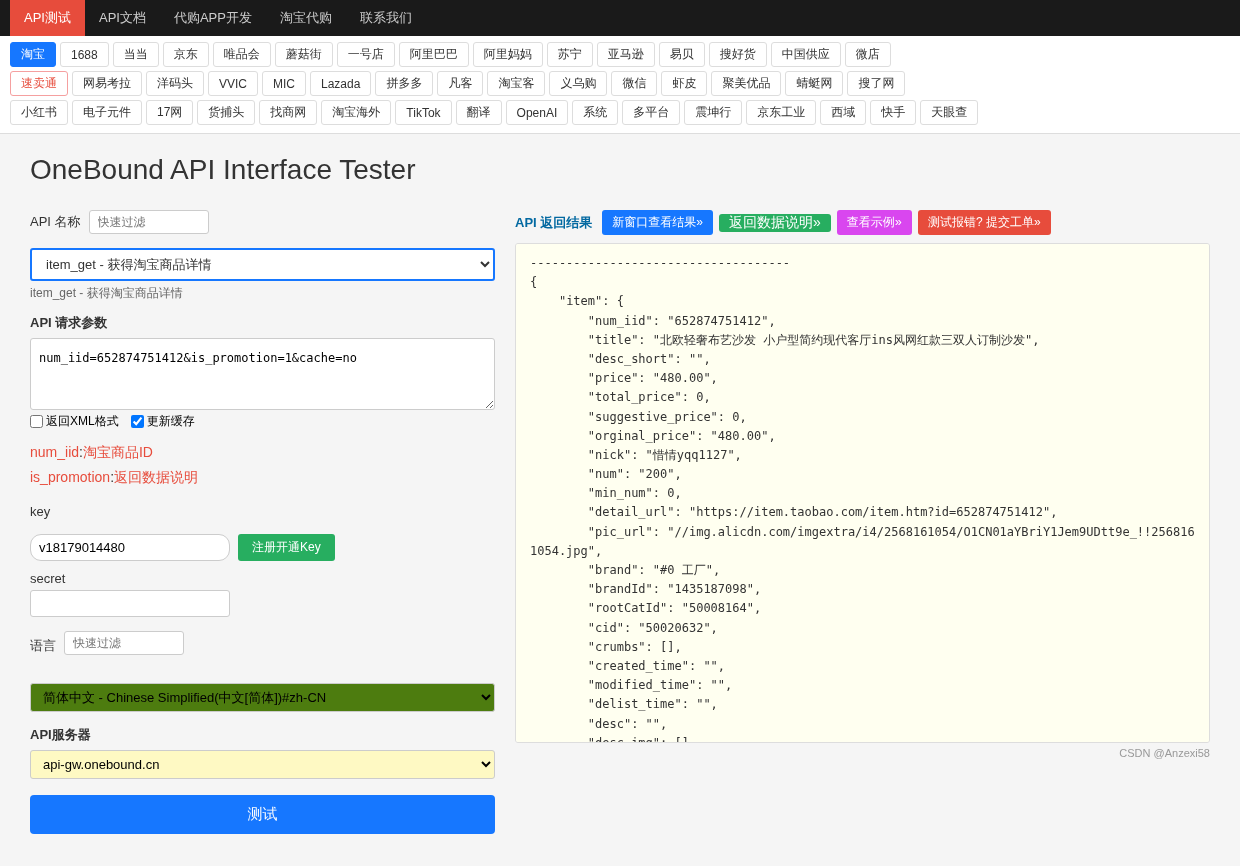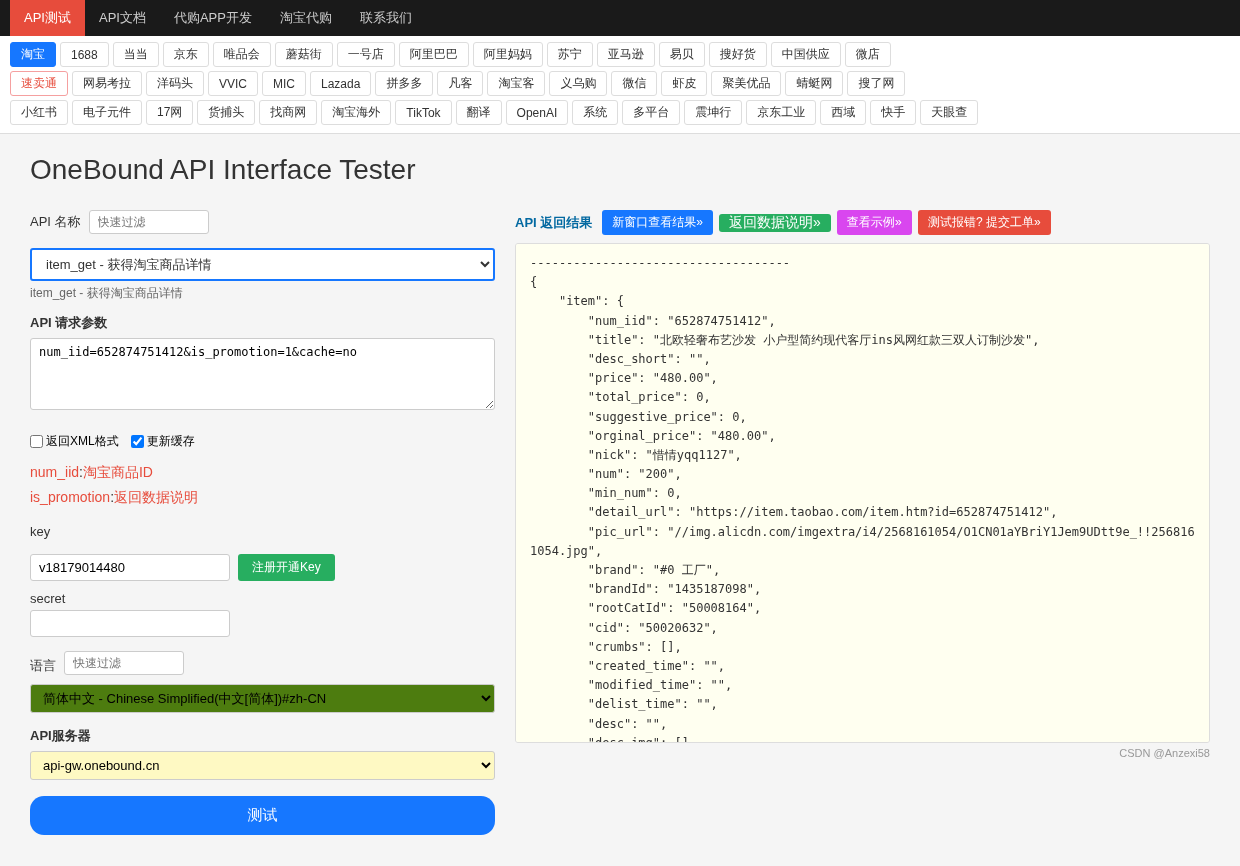--- a/index.html
+++ b/index.html
@@ -113,25 +113,25 @@
       font-size: 13px;
       color: #333;
       margin-bottom: 6px;
       font-weight: bold;
     }
     .params-textarea {
       width: 100%;
       height: 72px;
       border: 1px solid #ccc;
       border-radius: 3px;
-      padding: 6px 8px;
+      padding: 12px 8px;
       font-size: 12px;
       font-family: monospace;
       resize: vertical;
-      margin-bottom: 20px;
+      margin-bottom: 0;
     }
     .checkbox-row {
       display: flex;
       align-items: center;
       gap: 12px;
       margin-bottom: 10px;
       font-size: 12px;
     }
     .checkbox-row label { display: flex; align-items: center; gap: 3px; cursor: pointer; }
     .param-hints {
@@ -143,21 +143,21 @@
     .param-hints span { color: #e74c3c; }
 
     .key-row {
       display: flex;
       align-items: center;
       gap: 8px;
       margin-bottom: 10px;
     }
     .key-input {
       border: 1px solid #ccc;
-      border-radius: 3px;
+      border-radius: 11px;
       padding: 5px 8px;
       font-size: 13px;
       width: 200px;
     }
     .register-btn {
       background: #27ae60;
       color: #fff;
       border: none;
       padding: 5px 14px;
       border-radius: 3px;
@@ -207,21 +207,21 @@
       margin-bottom: 16px;
     }
 
     .test-btn {
       width: 100%;
       background: #1677ff;
       color: #fff;
       border: none;
       padding: 10px;
       font-size: 15px;
-      border-radius: 14px;
+      border-radius: 4px;
       cursor: pointer;
     }
 
     
     .right-panel {
       flex: 1;
     }
     .result-header {
       display: flex;
       align-items: center;
@@ -413,21 +413,21 @@
         <button class="register-btn">注册开通Key</button>
       </div>
 
       
       <div class="form-label" style="margin-bottom:4px;">secret</div>
       <div style="margin-bottom:14px;">
         <input class="secret-input" type="text" style="">
       </div>
 
       
-      <div class="form-row" style="margin-bottom:3px;">
+      <div class="form-row" style="margin-bottom:22px;">
         <span class="form-label">语言</span>
         <input class="lang-filter" type="text" placeholder="快速过滤" style="">
       </div>
       <select class="lang-select">
         <option>简体中文 - Chinese Simplified(中文[简体])#zh-CN</option>
       </select>
 
       
       <div class="server-label">API服务器</div>
       <select class="server-select">

